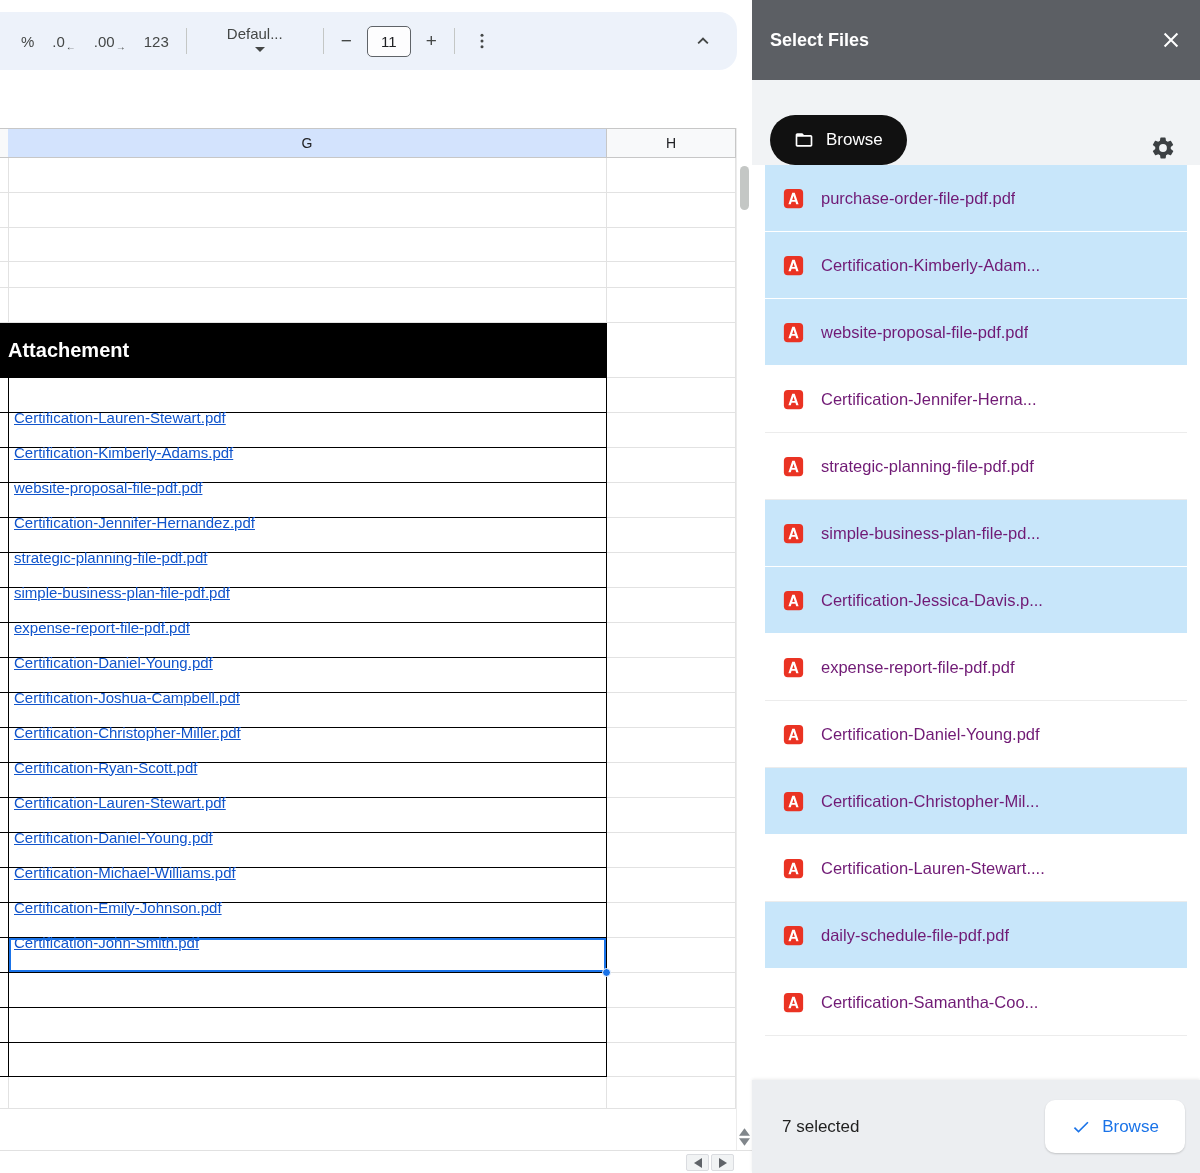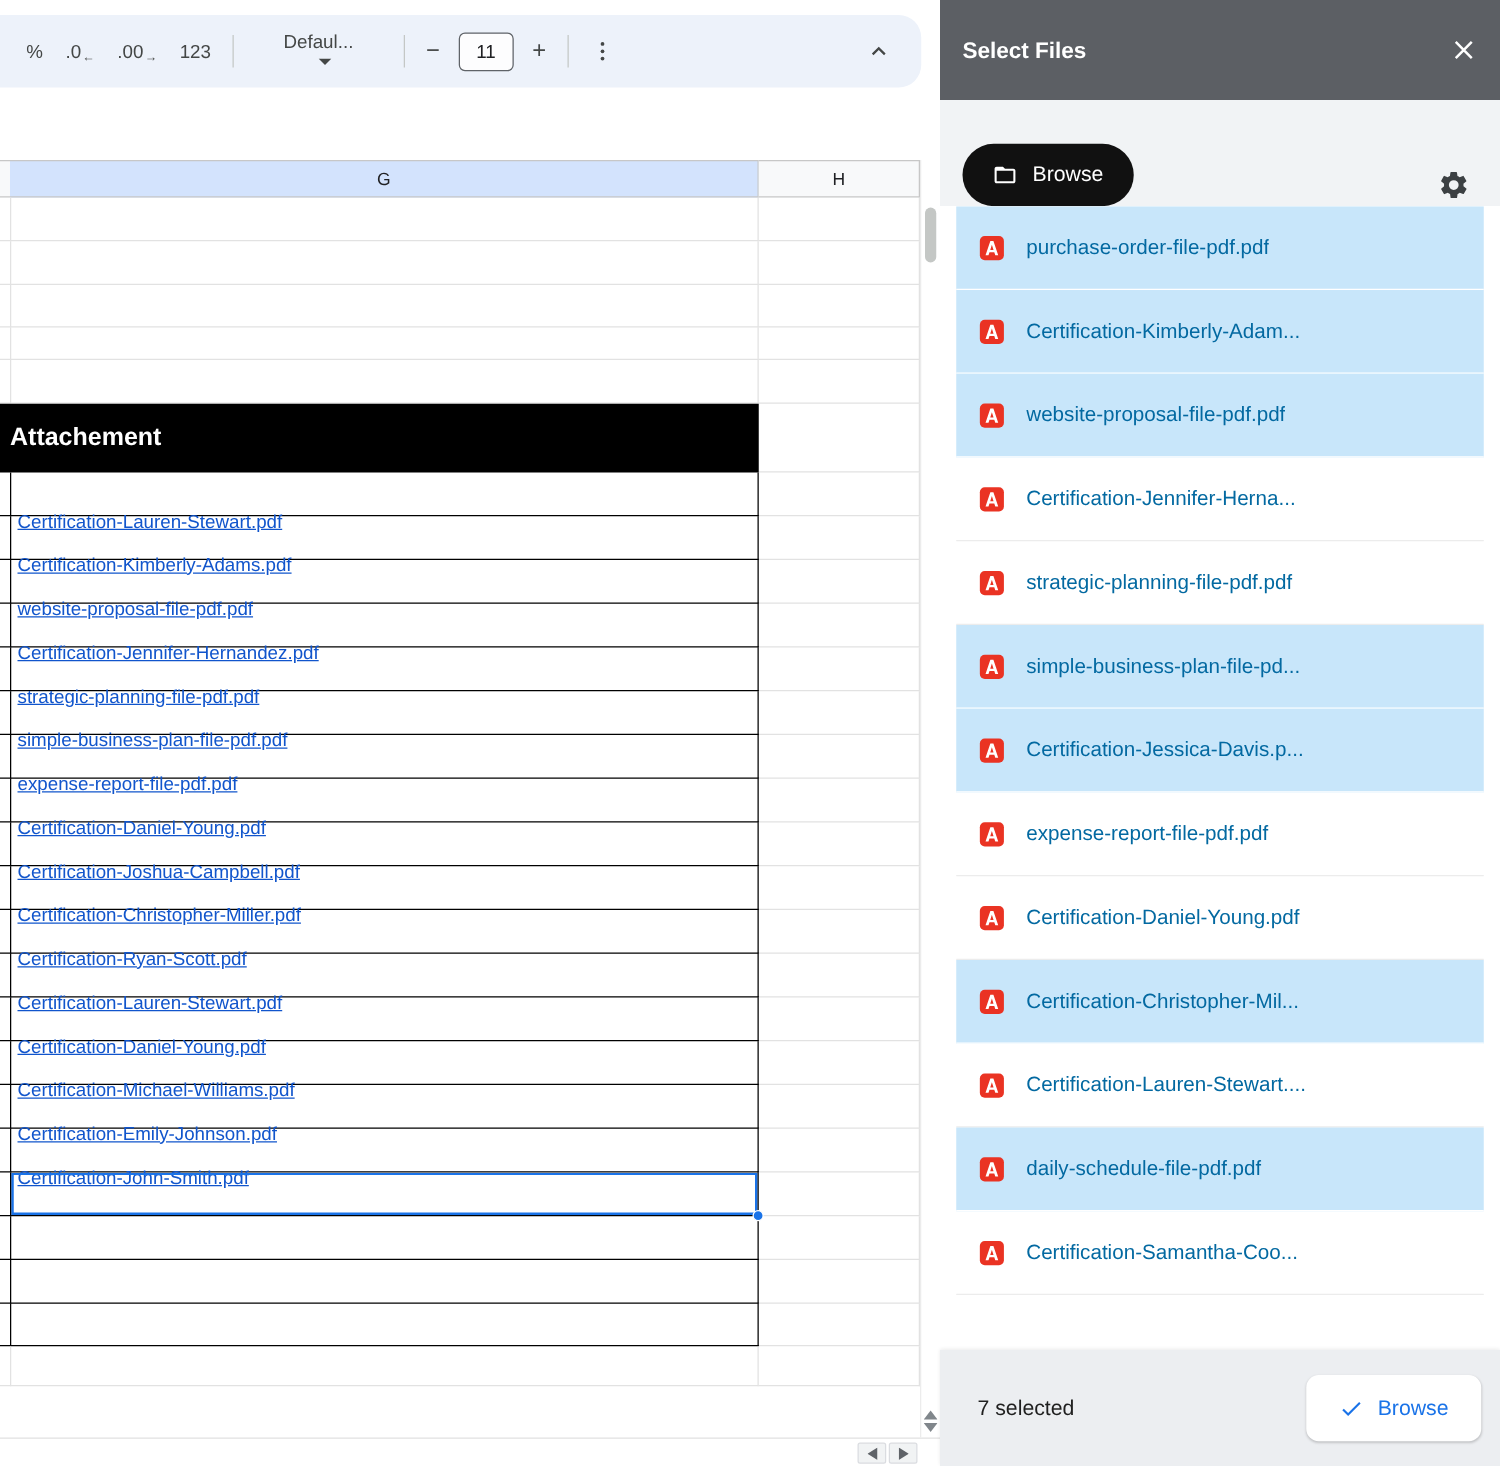--- a/index.html
+++ b/index.html
@@ -82,21 +82,21 @@
   .browse-btn { height: 50px; border-radius: 25px; background: #111; color: #fff;
                 display: flex; align-items: center; gap: 12px; padding: 0 24px; font-size: 17px; }
   .pt-spacer { flex: 1; }
   .gear-btn { width: 34px; height: 34px; display: flex; align-items: center; justify-content: center; }
 
   .file-list { flex: 1; background: #fff; padding: 0 13px; overflow: hidden; }
   .file-row { height: 67px; display: flex; align-items: center; gap: 17px; padding: 0 18px;
               border-bottom: 1px solid #ececec; cursor: pointer; }
   .file-row.selected { background: #c8e6fa; border-bottom: 1px solid #fff; }
   .pdf-icon { width: 21px; height: 21px; flex: none; display: flex; }
-  .file-name { font-size: 16.5px; color: #0369a1; white-space: nowrap; overflow: hidden; }
+  .file-name { font-size: 16.5px; color: #701a75; white-space: nowrap; overflow: hidden; }
 
   .panel-footer { height: 93px; background: #eceef1; display: flex; align-items: center;
                   padding: 0 15px 0 30px; flex: none; box-shadow: 0 -1px 3px rgba(0,0,0,0.08); }
   .selected-count { font-size: 17px; color: #1f1f1f; flex: 1; }
   .insert-btn { width: 140px; height: 53px; background: #fff; border-radius: 10px; color: #1a73e8;
                 font-size: 17px; display: flex; align-items: center; justify-content: center; gap: 11px;
                 box-shadow: 0 1px 2px rgba(0,0,0,0.18); }
 </style>
 </head>
 <body>

